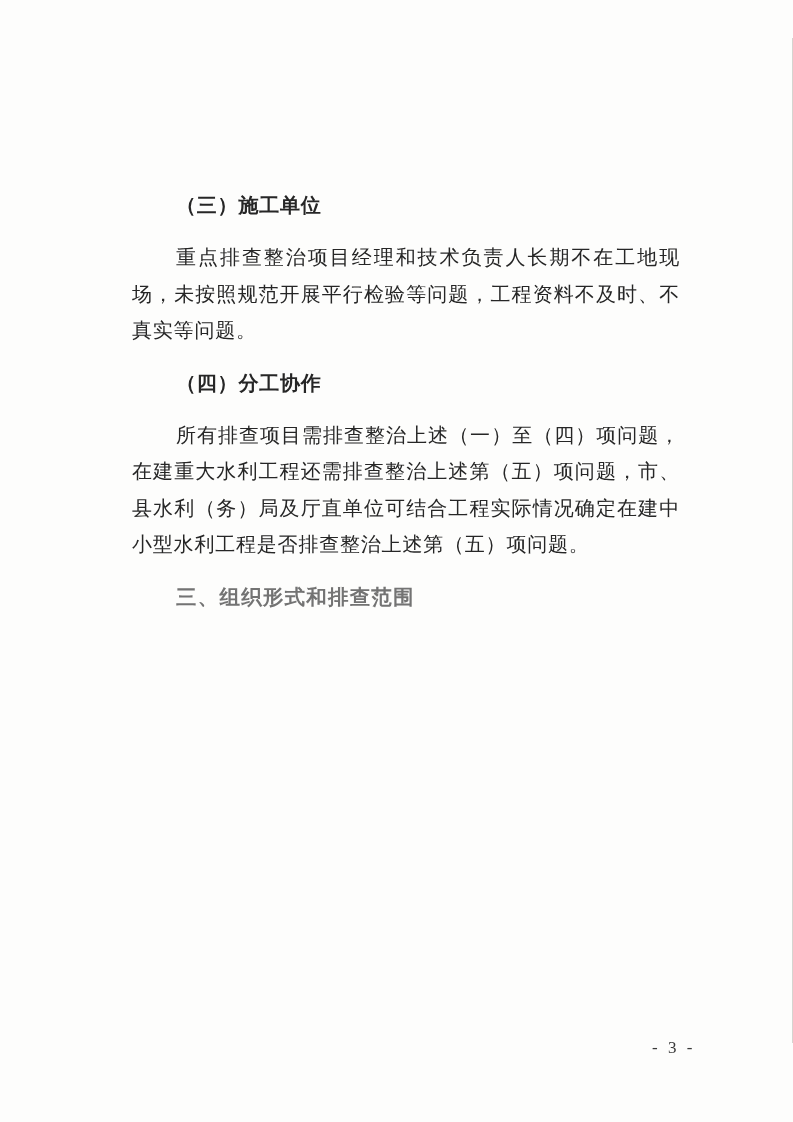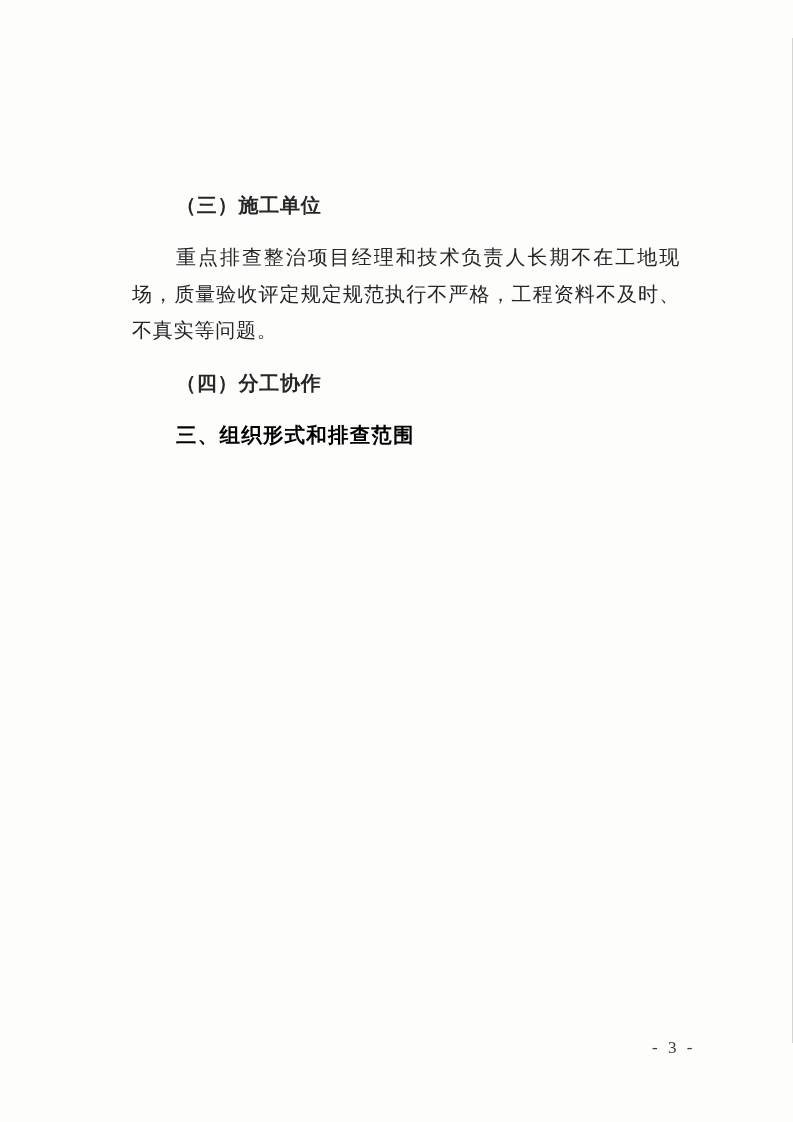--- a/index.html
+++ b/index.html
@@ -49,45 +49,46 @@
     font-weight: 600;
     
   }
   .main-heading {
     font-family: "Liberation Sans", "DejaVu Sans", sans-serif;
     font-weight: bold;
     font-size: 20.5px;
     line-height: 36.4px;
     letter-spacing: 1.2px;
     text-indent: 2.15em;
-    color: #000000;
+    color: #737373;
   }
   .page-number {
     position: absolute;
     left: 628px;
     top: 1014px;
     font-size: 17px;
     letter-spacing: 3px;
     color: #3a3a3a;
     font-family: "Liberation Serif", "DejaVu Serif", serif;
   }
 </style>
 </head>
 <body>
 
 <div class="page">
 
   <div class="scan-edge"></div>
 
   <main class="content">
     <p class="sub">（三）施工单位</p>
-    <p class="para">重点排查整治项目经理和技术负责人长期不在工地现场，质量验收评定规定规范执行不严格，工程资料不及时、不真实等问题。</p>
+    <p class="para">重点排查整治项目经理和技术负责人长期不在工地现场，未按照规范开展平行检验等问题，工程资料不及时、不真实等问题。</p>
 
     <p class="sub">（四）分工协作</p>
 
+    <p class="para">所有排查项目需排查整治上述（一）至（四）项问题，在建重大水利工程还需排查整治上述第（五）项问题，市、县水利（务）局及厅直单位可结合工程实际情况确定在建中小型水利工程是否排查整治上述第（五）项问题。</p>
 
     <p class="main-heading">三、组织形式和排查范围</p>
 
   </main>
 
   <div class="page-number">- 3 -</div>
 
 </div>
 
 </body></html>

